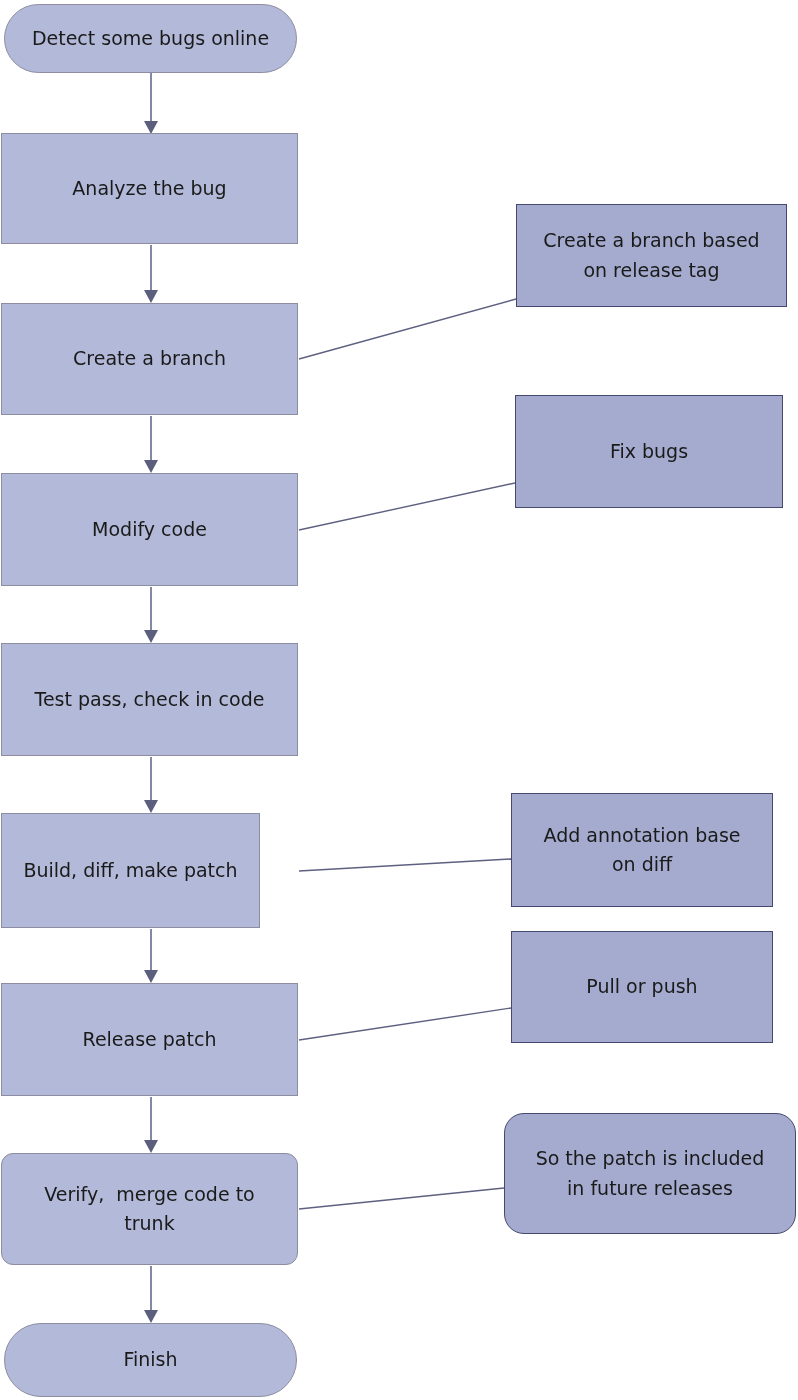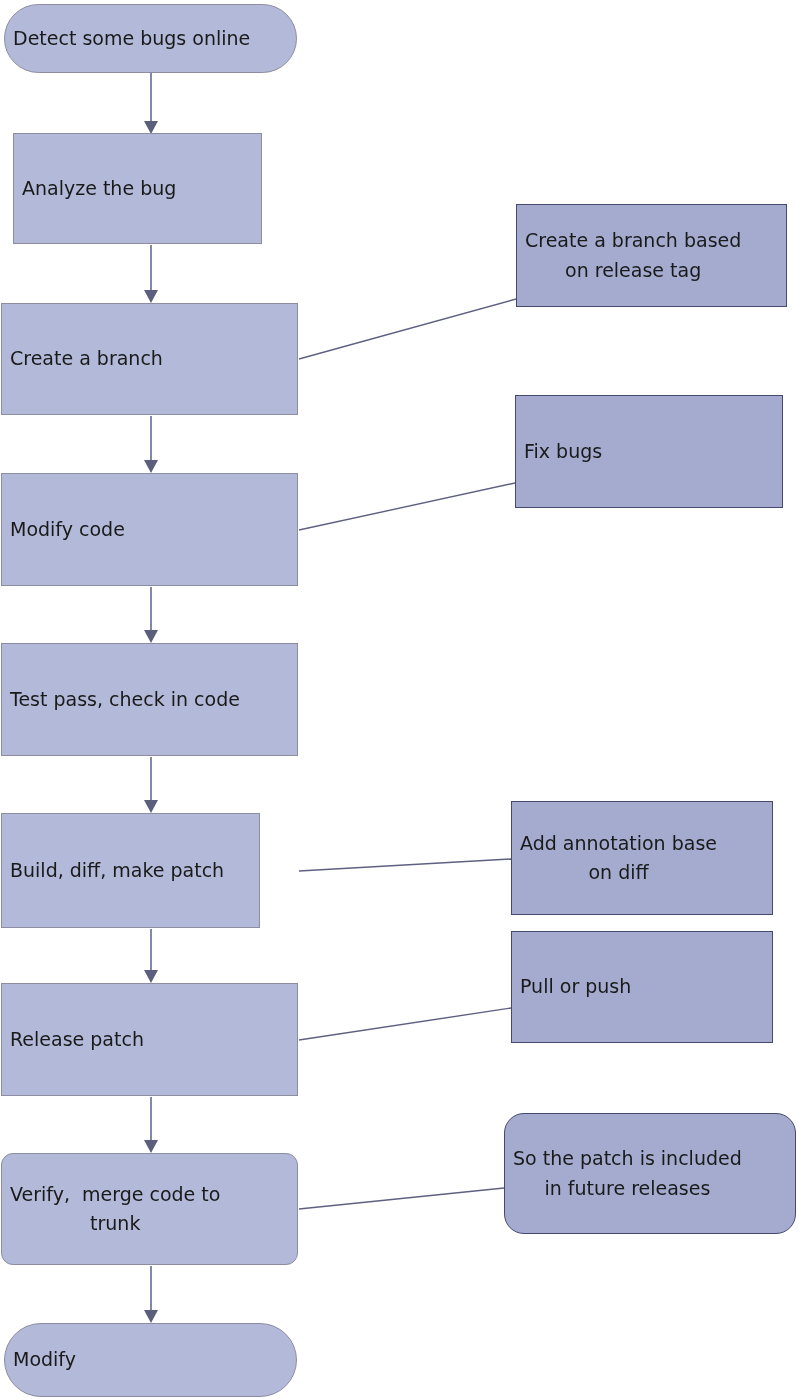--- a/index.html
+++ b/index.html
@@ -32,20 +32,21 @@
     pointer-events: none;
   }
   .edge-layer .arrow-line { stroke: var(--arrow-line); stroke-width: 2; }
   .edge-layer .arrow-head { fill: var(--arrow-head); stroke: none; }
   .edge-layer .connector  { stroke: var(--connector); stroke-width: 1.4; }
   .node {
     position: absolute;
     box-sizing: border-box;
     display: flex;
     align-items: center;
+    justify-content: center;
     text-align: center;
     color: var(--text);
     font-size: 19px;
     line-height: 1.55;
     padding: 4px 8px;
   }
   .node .lbl { white-space: pre-wrap; }
   .step {
     background: var(--main-fill);
     border: 1.5px solid var(--main-border);
@@ -53,32 +54,32 @@
   .terminator {
     background: var(--main-fill);
     border: 1.5px solid var(--main-border);
   }
   .note {
     background: var(--note-fill);
     border: 1.5px solid var(--note-border);
   }
   
   #node-start { left: 4px;  top: 4px;    width: 293px; height: 69px;  border-radius: 35px; }
-  #node-s0    { left: 1px;  top: 133px;  width: 249px; height: 111px; margin-left: 12px; }
+  #node-s0    { left: 1px;  top: 133px;  width: 297px; height: 111px; }
   #node-s1    { left: 1px;  top: 303px;  width: 297px; height: 112px; }
   #node-s2    { left: 1px;  top: 473px;  width: 297px; height: 113px; }
   #node-s3    { left: 1px;  top: 643px;  width: 297px; height: 113px; }
   #node-s4    { left: 1px;  top: 813px;  width: 259px; height: 115px; }
   #node-s5    { left: 1px;  top: 983px;  width: 297px; height: 113px; }
   #node-s6    { left: 1px;  top: 1153px; width: 297px; height: 112px; border-radius: 12px; }
   #node-end   { left: 4px;  top: 1323px; width: 293px; height: 74px;  border-radius: 37px; }
   
   #note-s1 { left: 516px; top: 204px;  width: 271px; height: 103px; }
   #note-s2 { left: 515px; top: 395px;  width: 268px; height: 113px; }
-  #note-s4 { left: 511px; top: 793px;  width: 262px; height: 114px; margin-top: 8px; }
+  #note-s4 { left: 511px; top: 793px;  width: 262px; height: 114px; }
   #note-s5 { left: 511px; top: 931px;  width: 262px; height: 112px; }
   #note-s6 { left: 504px; top: 1113px; width: 292px; height: 121px; border-radius: 20px; }
 </style>
 </head>
 <body>
 
 <div class="canvas">
 
   <svg class="edge-layer" viewBox="0 0 798 1400" xmlns="http://www.w3.org/2000/svg">
 
@@ -149,21 +150,21 @@
   <div class="node step" id="node-s5">
     <span class="lbl">Release patch</span>
   </div>
 
   <div class="node step" id="node-s6">
     <span class="lbl">Verify,  merge code to
 trunk</span>
   </div>
 
   <div class="node terminator" id="node-end">
-    <span class="lbl">Modify</span>
+    <span class="lbl">Finish</span>
   </div>
 
   <div class="node note" id="note-s1">
     <span class="lbl">Create a branch based
 on release tag</span>
   </div>
 
   <div class="node note" id="note-s2">
     <span class="lbl">Fix bugs</span>
   </div>

